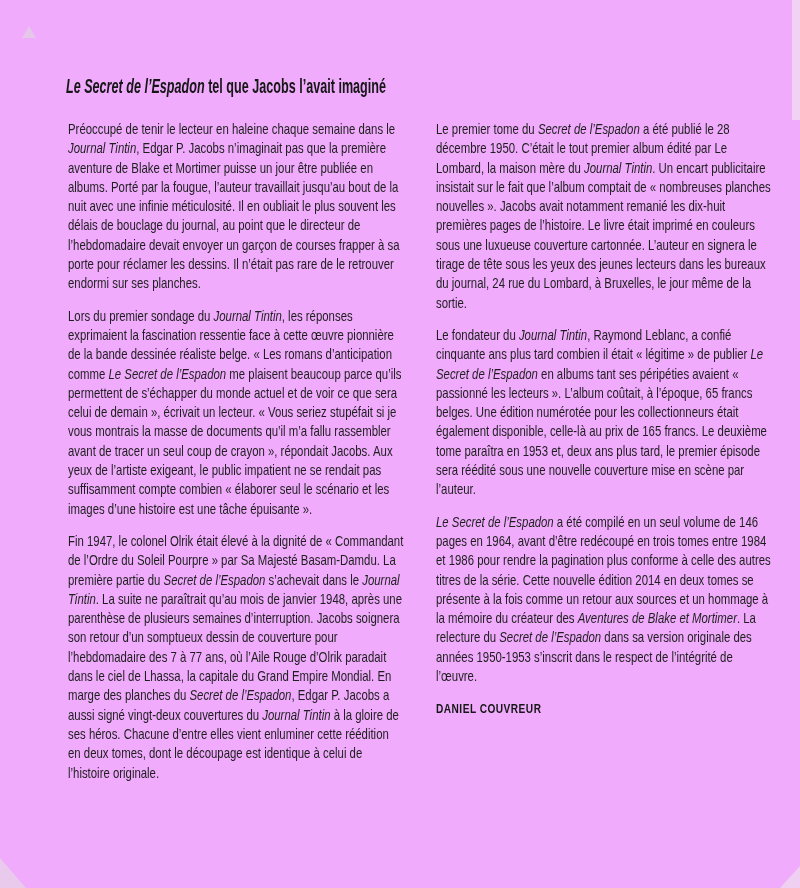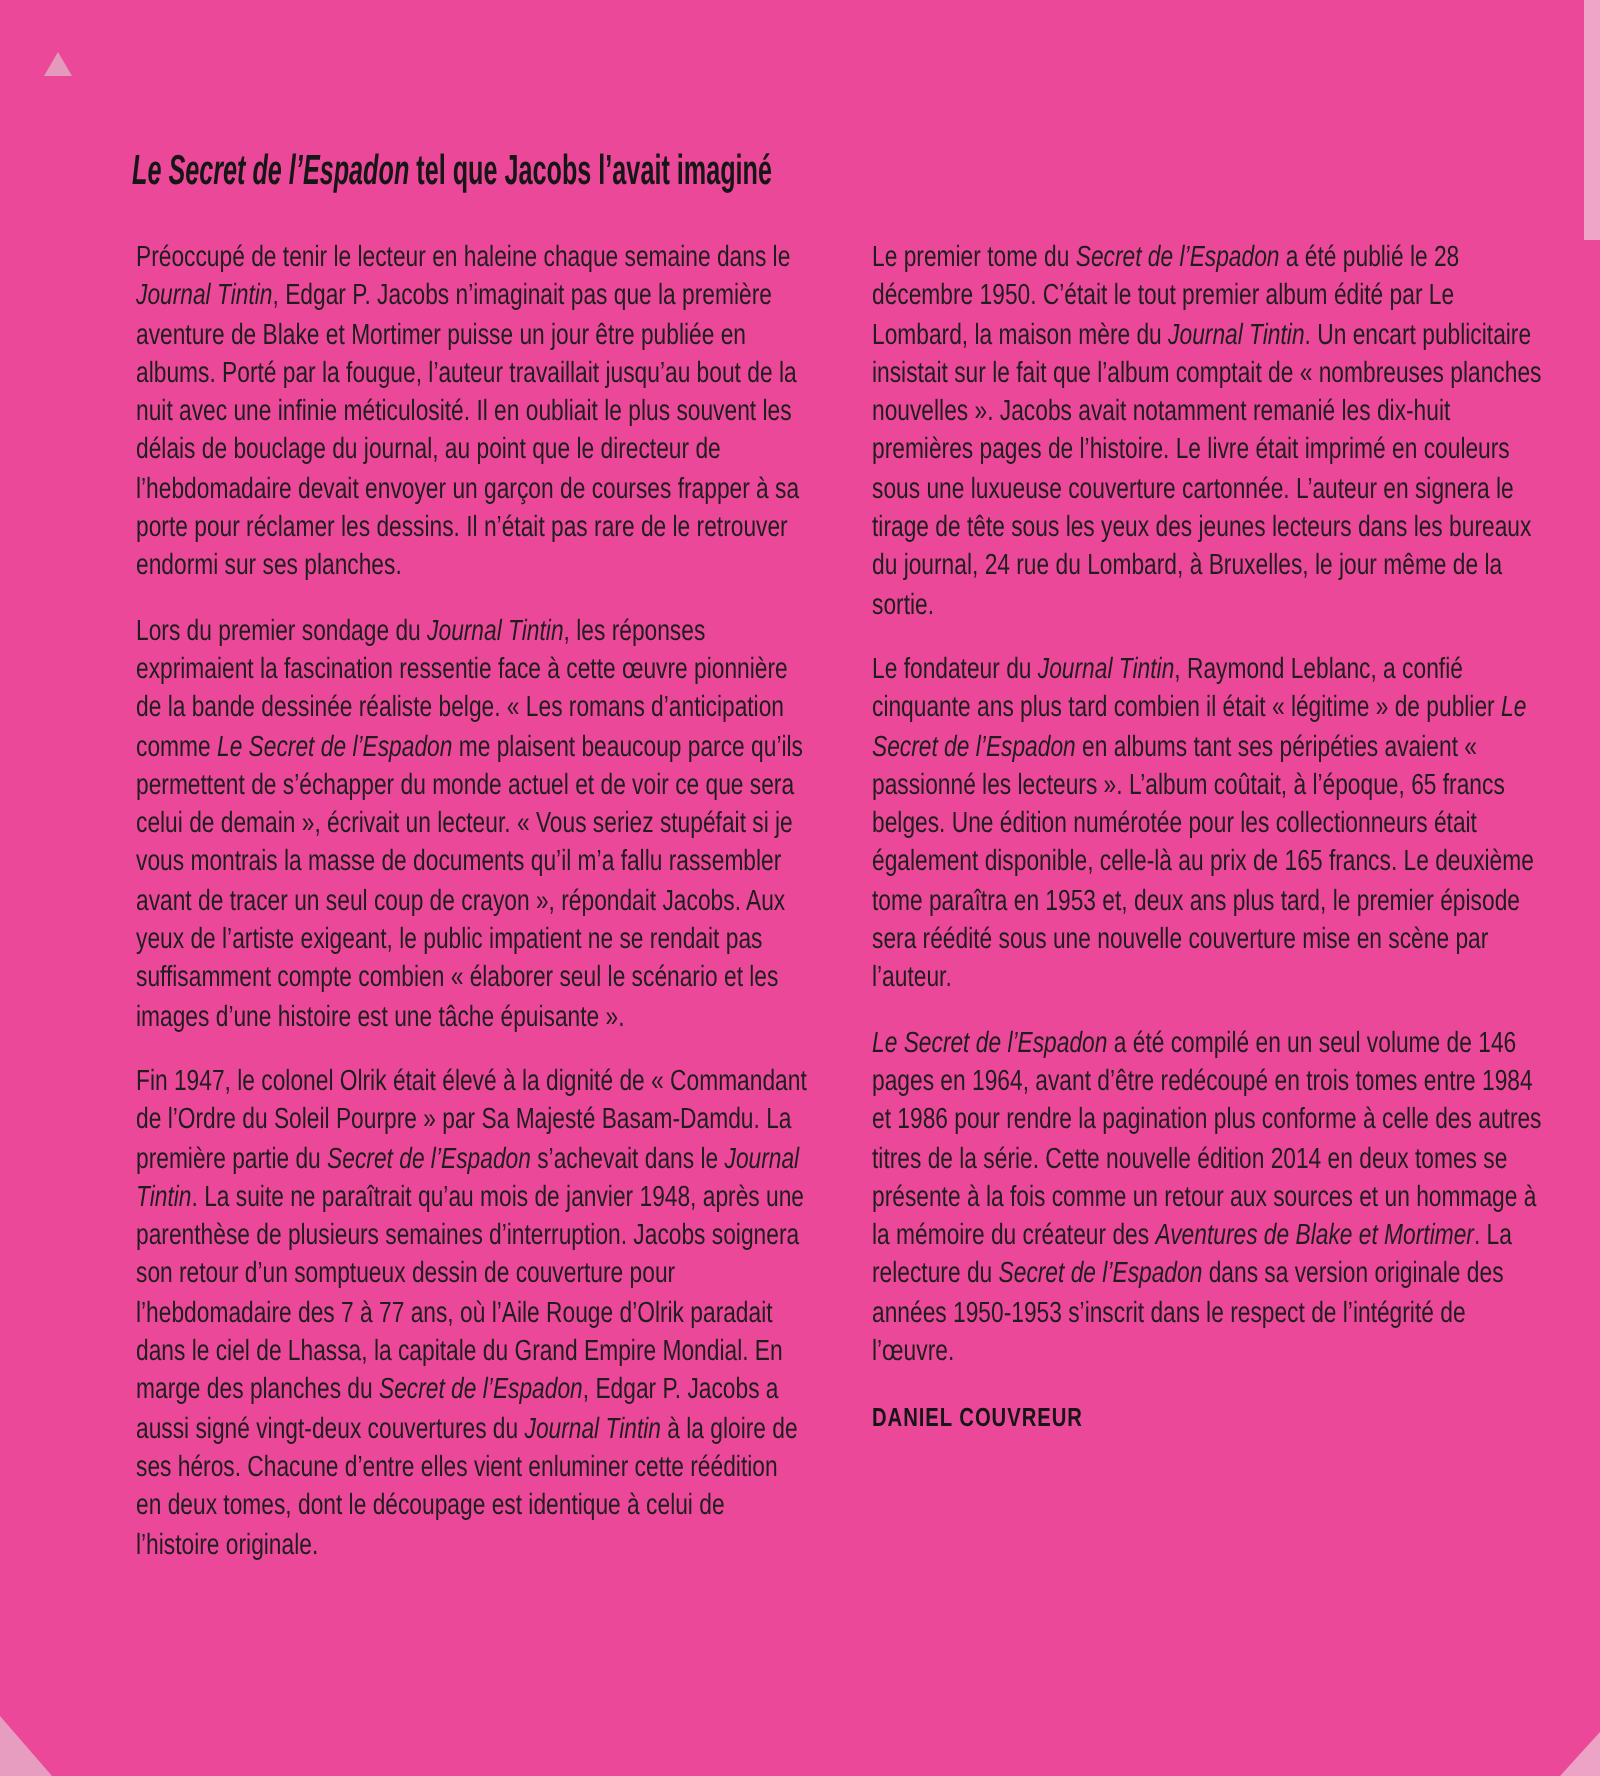--- a/index.html
+++ b/index.html
@@ -7,21 +7,21 @@
     padding: 0;
     width: 800px;
     height: 888px;
     background: #fdfdfa;
     overflow: hidden;
     font-family: "Liberation Sans", sans-serif;
   }
   .page {
     position: absolute;
     inset: 0;
-    background: #ec4899;
+    background: #f0abfc;
     color: #1c1c1c;
   }
   .title {
     position: absolute;
     left: 66px;
     top: 74px;
     margin: 0;
     font-size: 21px;
     font-weight: bold;
     white-space: nowrap;

